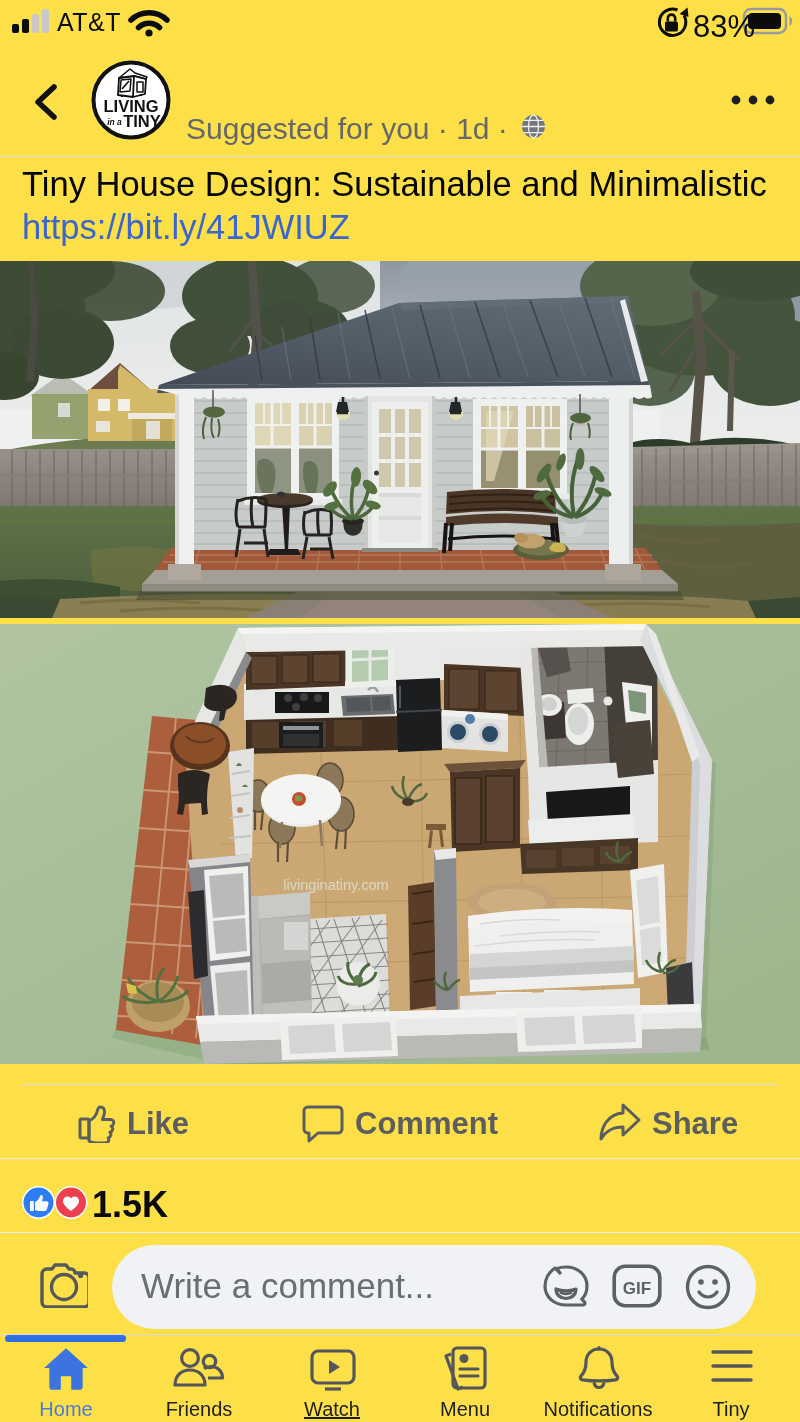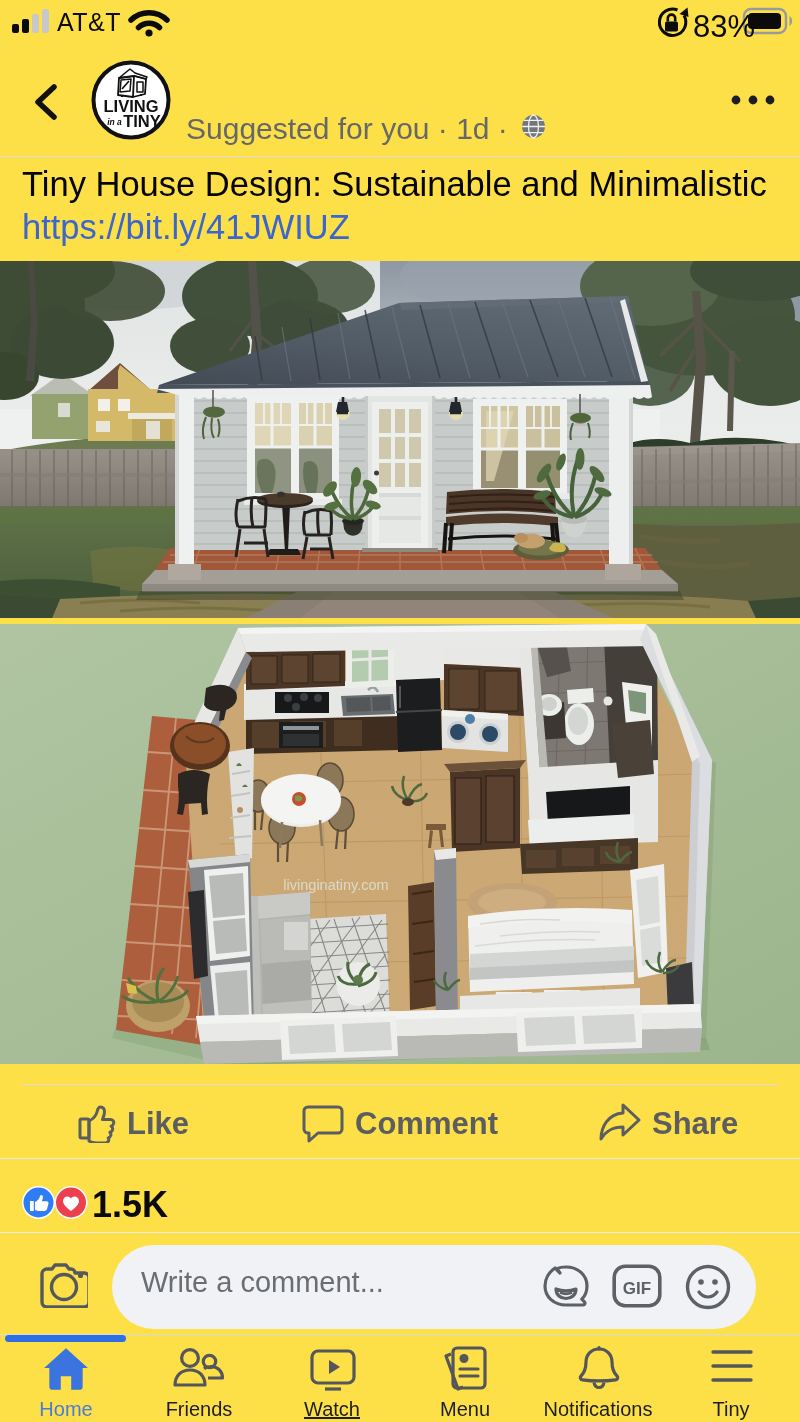--- a/index.html
+++ b/index.html
@@ -668,21 +668,21 @@
 
   <div class="abs" style="left:0;top:1232px;width:800px;height:1px;background:#e9eaee;"></div>
   <svg class="abs" style="left:38px;top:1262px" width="50" height="46" viewBox="0 0 50 46">
     <g stroke="#55585d" stroke-width="3.4" fill="none">
       <path d="M4 12 a5 5 0 0 1 5 -5 h5 l3 -4 h11 l3 4 h2 a4 4 0 0 1 4 4 v0 l9 0 a5 5 0 0 1 5 5 v24 a5 5 0 0 1 -5 5 h-37 a5 5 0 0 1 -5 -5 z" stroke-linejoin="round"></path>
       <circle cx="26" cy="25" r="12.5"></circle>
       <circle cx="42.5" cy="13.5" r="2.6" fill="#55585d" stroke="none"></circle>
     </g>
   </svg>
   <div class="abs" style="left:112px;top:1245px;width:644px;height:84px;background:#f0f2f5;border-radius:42px;"></div>
-  <div class="abs" style="left:141px;top:1266px;font-size:29px;color:#6a6d72;">Write a comment...</div>
+  <div class="abs" style="left:141px;top:1266px;font-size:35px;color:#6a6d72;">Write a comment...</div>
 
   <svg class="abs" style="left:541px;top:1263px" width="50" height="48" viewBox="0 0 50 48">
     <g stroke="#5d6065" stroke-width="3.2" fill="none" stroke-linejoin="round">
       <path d="M14 5 C 8 9 4 16 4 23 c0 11 9 19 21 19 h17 c2 0 2.6 -2 1.2 -3.4 l-2.4 -2.4 c3.4 -3.4 5.2 -8 5.2 -13.2 C46 12 37 4 25 4 c-4 0 -7 0.6 -9 1.6 l 3 4.4 z"></path>
       <path d="M15 26 c0 6 4.5 9.5 10 9.5 s10 -3.5 10 -9.5 c-6 2.2 -14 2.2 -20 0 z"></path>
       <path d="M19 29.5 c3.6 1.6 8.4 1.6 12 0" stroke-width="2.6"></path>
     </g>
   </svg>
 
   <svg class="abs" style="left:612px;top:1264px" width="50" height="44" viewBox="0 0 50 44">

